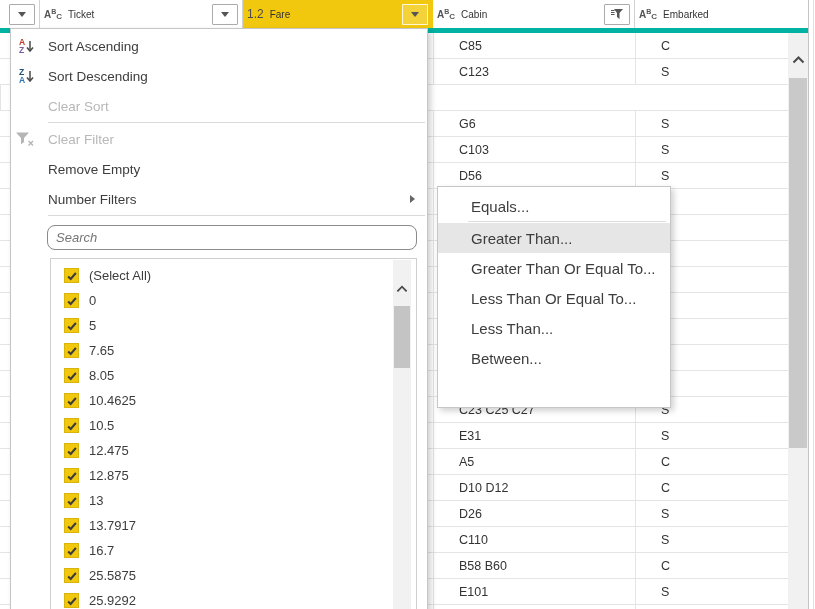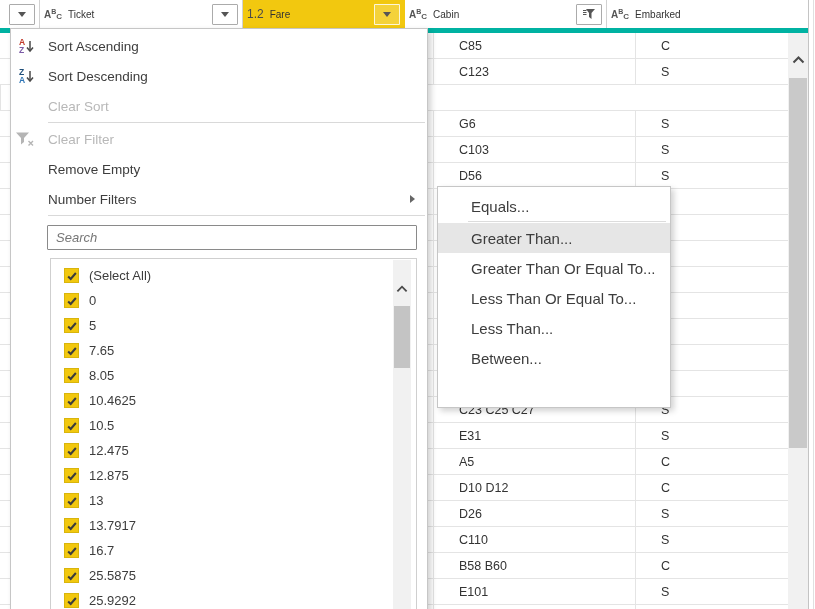--- a/index.html
+++ b/index.html
@@ -4,21 +4,21 @@
 <style>
   html,body{margin:0;padding:0;background:#fff;}
   *{box-sizing:border-box;font-family:"Liberation Sans",sans-serif;}
   .screen{position:relative;width:815px;height:609px;overflow:hidden;background:#fff;}
 
   
   .hdr{position:absolute;left:0;top:0;width:808px;height:28px;display:flex;z-index:1;}
   .hcol{display:flex;align-items:center;height:28px;border-right:1px solid #d2d2d2;padding:0 4px;background:#fff;}
   .hcol.c0{width:40px;justify-content:flex-end;}
   .hcol.c1{width:203px;}
-  .hcol.c2{width:162px;background:var(--accent-yellow);border-right-color:var(--accent-yellow);}
+  .hcol.c2{width:190px;background:var(--accent-yellow);border-right-color:var(--accent-yellow);}
   .hcol.c3{width:202px;}
   .hcol.c4{width:173px;border-right:none;}
   .hlabel{font-size:10px;font-weight:400;color:#333;margin-left:6px;white-space:nowrap;}
   .hspacer{flex:1;}
   .ddbtn{width:26px;height:21px;background:#fff;border:1px solid #ababab;border-radius:1px;
          display:flex;align-items:center;justify-content:center;padding:0;cursor:pointer;}
   .ddbtn.on-yellow{background:rgba(255,255,255,0.18);border-color:rgba(255,255,255,0.8);}
   .dd-tri{width:0;height:0;border-left:4px solid transparent;border-right:4px solid transparent;border-top:5px solid #555;}
   .abc{font-weight:700;color:#555;font-size:10px;line-height:10px;white-space:nowrap;letter-spacing:0;}
   .abc .b{font-size:7px;vertical-align:4px;}
@@ -50,21 +50,21 @@
       font-size:13.5px;color:#3d3d3d;cursor:pointer;flex:none;}
   .mi.disabled{color:#b8b8b8;cursor:default;}
   .mi .ico{position:absolute;left:8px;top:50%;transform:translateY(-50%);display:flex;align-items:center;}
   .mi .ico.far-left{left:4px;}
   .sort-letters{display:flex;flex-direction:column;font-size:8.5px;font-weight:700;line-height:8px;margin-right:1px;}
   .asc .l1{color:#c0392b;} .asc .l2{color:#7b5aa6;}
   .desc .l1{color:#1f4e79;} .desc .l2{color:#2e75b6;}
   .sub-arrow{position:absolute;right:12px;top:50%;transform:translateY(-50%);
              width:0;height:0;border-top:4px solid transparent;border-bottom:4px solid transparent;border-left:5px solid #666;}
   .msep{height:1px;background:#d9d9d9;margin:1px 2px 1px 37px;flex:none;}
-  .search{margin:8px 10px 0 36px;height:25px;border:1px solid #8a8a8a;border-radius:1px;
+  .search{margin:8px 10px 0 36px;height:25px;border:1px solid #8a8a8a;border-radius:8px;
           font-size:13px;color:#333;padding:0 8px;outline:none;flex:none;}
   .search::placeholder{font-style:italic;color:#767676;}
   .listbox{margin:8px 10px 0 39px;border:1px solid #cfcfcf;flex:1;min-height:0;position:relative;
            padding:4px 0 0 0;overflow:hidden;background:#fff;}
   .chk-item{height:25px;display:flex;align-items:center;padding-left:13px;cursor:pointer;}
   .chk{width:15px;height:15px;background:var(--accent-yellow);border:1px solid #d9b50c;
        display:flex;align-items:center;justify-content:center;flex:none;}
   .chk svg{display:block;}
   .chk-label{font-size:13px;color:#3d3d3d;margin-left:10px;white-space:nowrap;}
   .lb-scroll{position:absolute;right:5px;top:1px;bottom:0;width:18px;background:#f1f1f1;}

